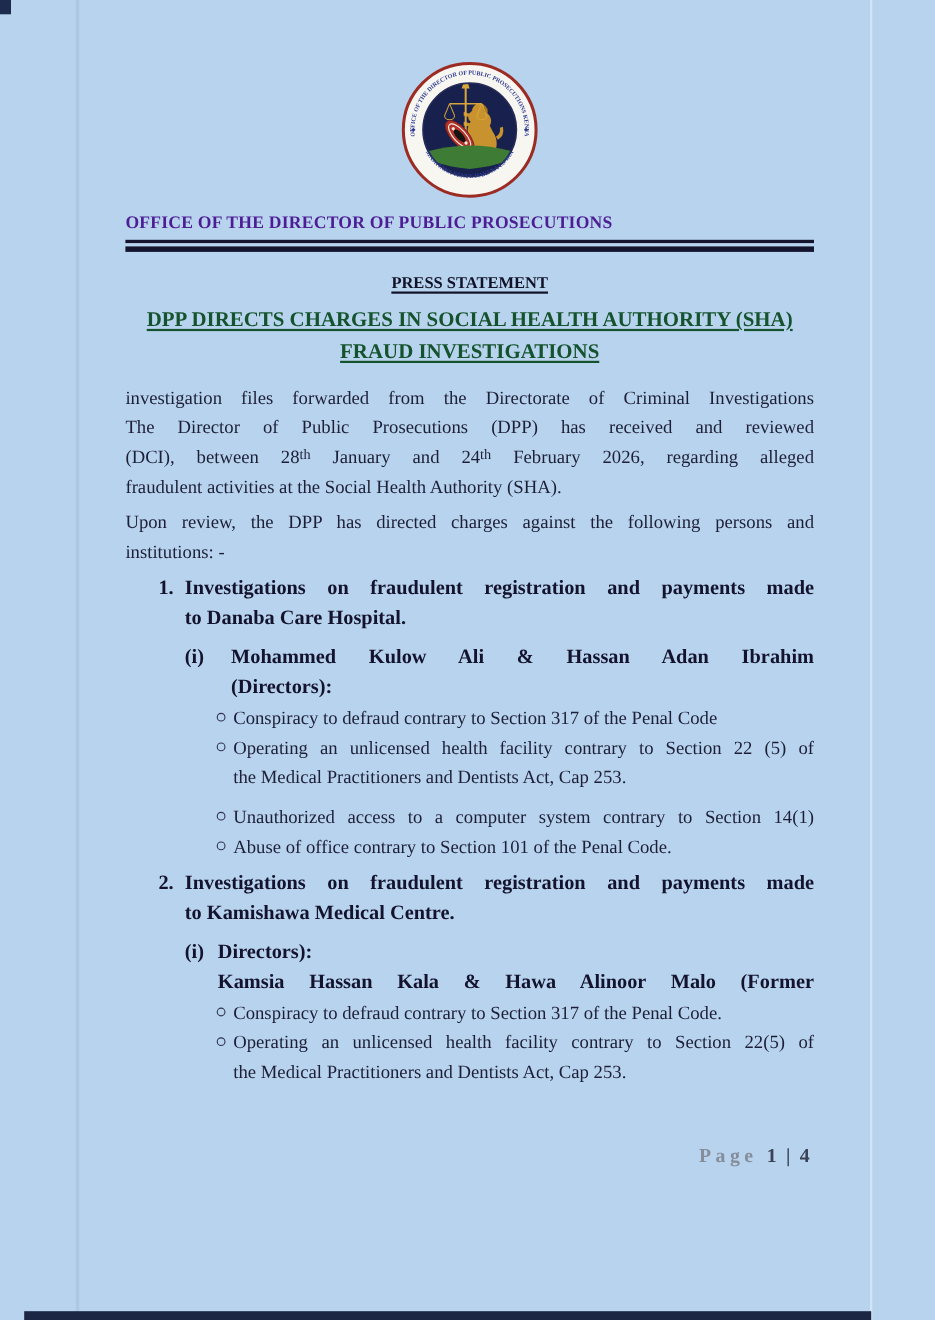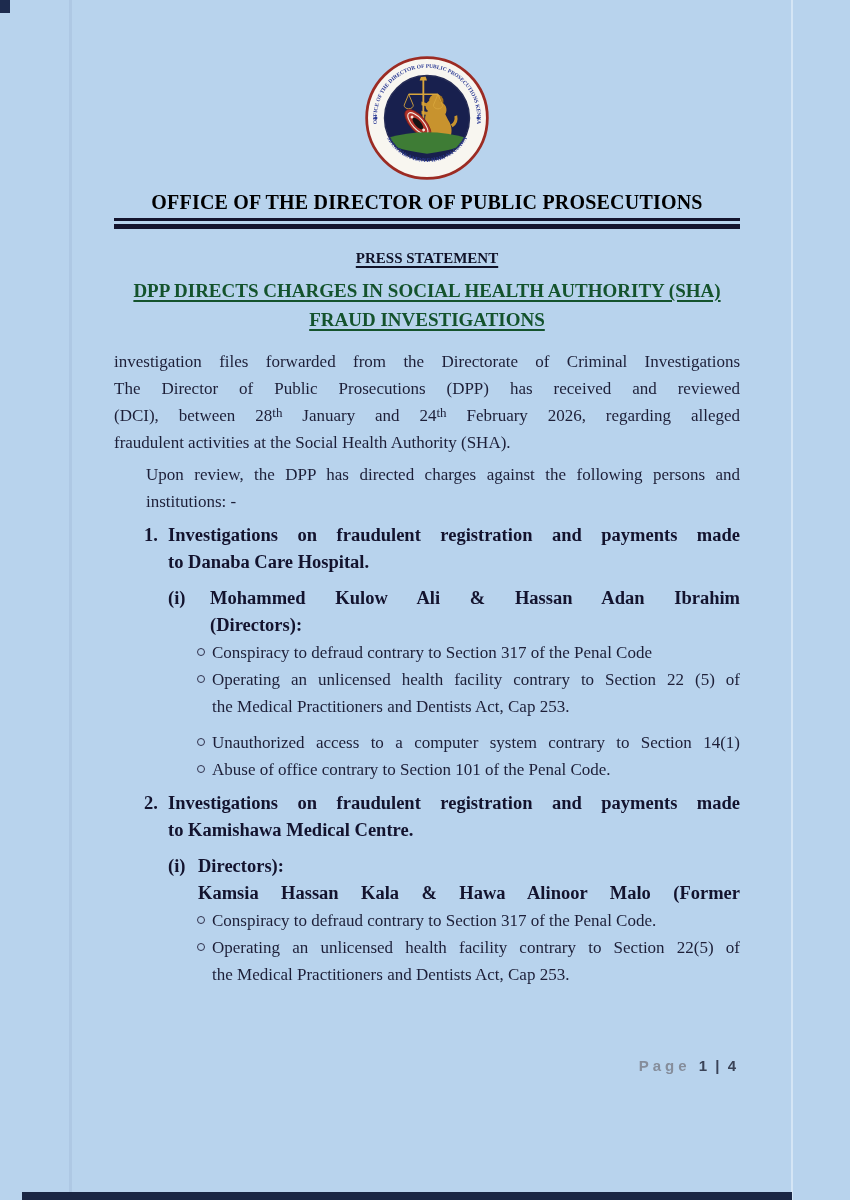--- a/index.html
+++ b/index.html
@@ -6,46 +6,46 @@
   body{width:850px;height:1200px;position:relative;overflow:hidden;background:#b8d3ed;
        font-family:"Liberation Serif",serif;}
   .page{position:absolute;inset:0;}
   .corner-mark{position:absolute;left:0;top:0;width:10px;height:13px;background:#1d2b4e;}
   .streak{position:absolute;top:0;bottom:0;pointer-events:none;}
   .streak.s1{left:69px;width:3px;background:rgba(110,135,170,0.13);}
   .streak.s2{left:791px;width:2px;background:rgba(235,244,252,0.55);}
   .bottom-strip{position:absolute;left:22px;bottom:0;width:770px;height:8px;background:#1a2644;}
   .content{position:absolute;left:114px;top:0;width:626px;}
   .seal{display:block;margin:54px auto 8px;}
-  .org{margin:0;text-align:center;font-weight:bold;font-size:20px;line-height:25px;
-       color:#000000;letter-spacing:0.2px;}
+  .org{margin:0;font-weight:bold;font-size:16px;line-height:25px;
+       color:#4c1d95;letter-spacing:0.2px;}
   .rule{margin-top:3px;height:3px;border-top:3px solid #14142e;border-bottom:5px solid #14142e;}
   .kicker{margin-top:21px;text-align:center;font-weight:bold;font-size:15px;color:#101228;
           text-decoration:underline;text-underline-offset:3px;text-decoration-thickness:2px;}
   .title{margin-top:9px;text-align:center;font-weight:bold;font-size:19px;line-height:29px;color:#14532d;}
   .title .tline{text-decoration:underline;text-underline-offset:3px;text-decoration-thickness:2px;}
   .para,.sec-head,.sub-head,.charge{font-size:17px;line-height:27px;color:#1d1f38;}
   .line{text-align:justify;}
   .line:empty{display:none;}
   .jfull{text-align:justify;text-align-last:justify;}
   .para.intro{margin-top:14px;}
-  .para.directive{margin-top:5px;margin-left:32px;}
+  .para.directive{margin-top:5px;}
   sup{font-size:13px;line-height:0;vertical-align:4px;}
   .section{margin-top:7px;}
   .sec-head{position:relative;padding-left:54px;font-weight:bold;font-size:18.5px;color:#13132e;}
   .sec-num{position:absolute;left:30px;top:0;}
   .sub{margin-top:9px;}
   .sub-head{position:relative;padding-left:96px;font-weight:bold;font-size:18.5px;color:#13132e;}
   .sub-head.tight{padding-left:84px;}
   .sub-marker{position:absolute;left:54px;top:0;}
   .charge{position:relative;padding-left:98px;}
   .bullet{position:absolute;left:83px;top:9px;width:6px;height:6px;border:1.4px solid #30324e;
           border-radius:50%;}
-  .footer{position:absolute;top:1040px;right:112px;font-family:Liberation Sans, sans-serif;
-          font-size:15px;white-space:nowrap;margin-top:17px;}
+  .footer{position:absolute;top:1040px;right:112px;font-family:Liberation Serif, serif;
+          font-size:18px;white-space:nowrap;}
   .footer .plabel{color:#858d9b;letter-spacing:4px;font-weight:bold;}
   .footer .pnum{color:#3a4357;letter-spacing:2px;font-weight:bold;margin-left:4px;}
   .seal text{font-family:"Liberation Serif",serif;font-weight:bold;}
 </style>
 </head>
 <body>
 
 <div class="page">
   <div class="corner-mark"></div>
   <div class="streak s1"></div>

